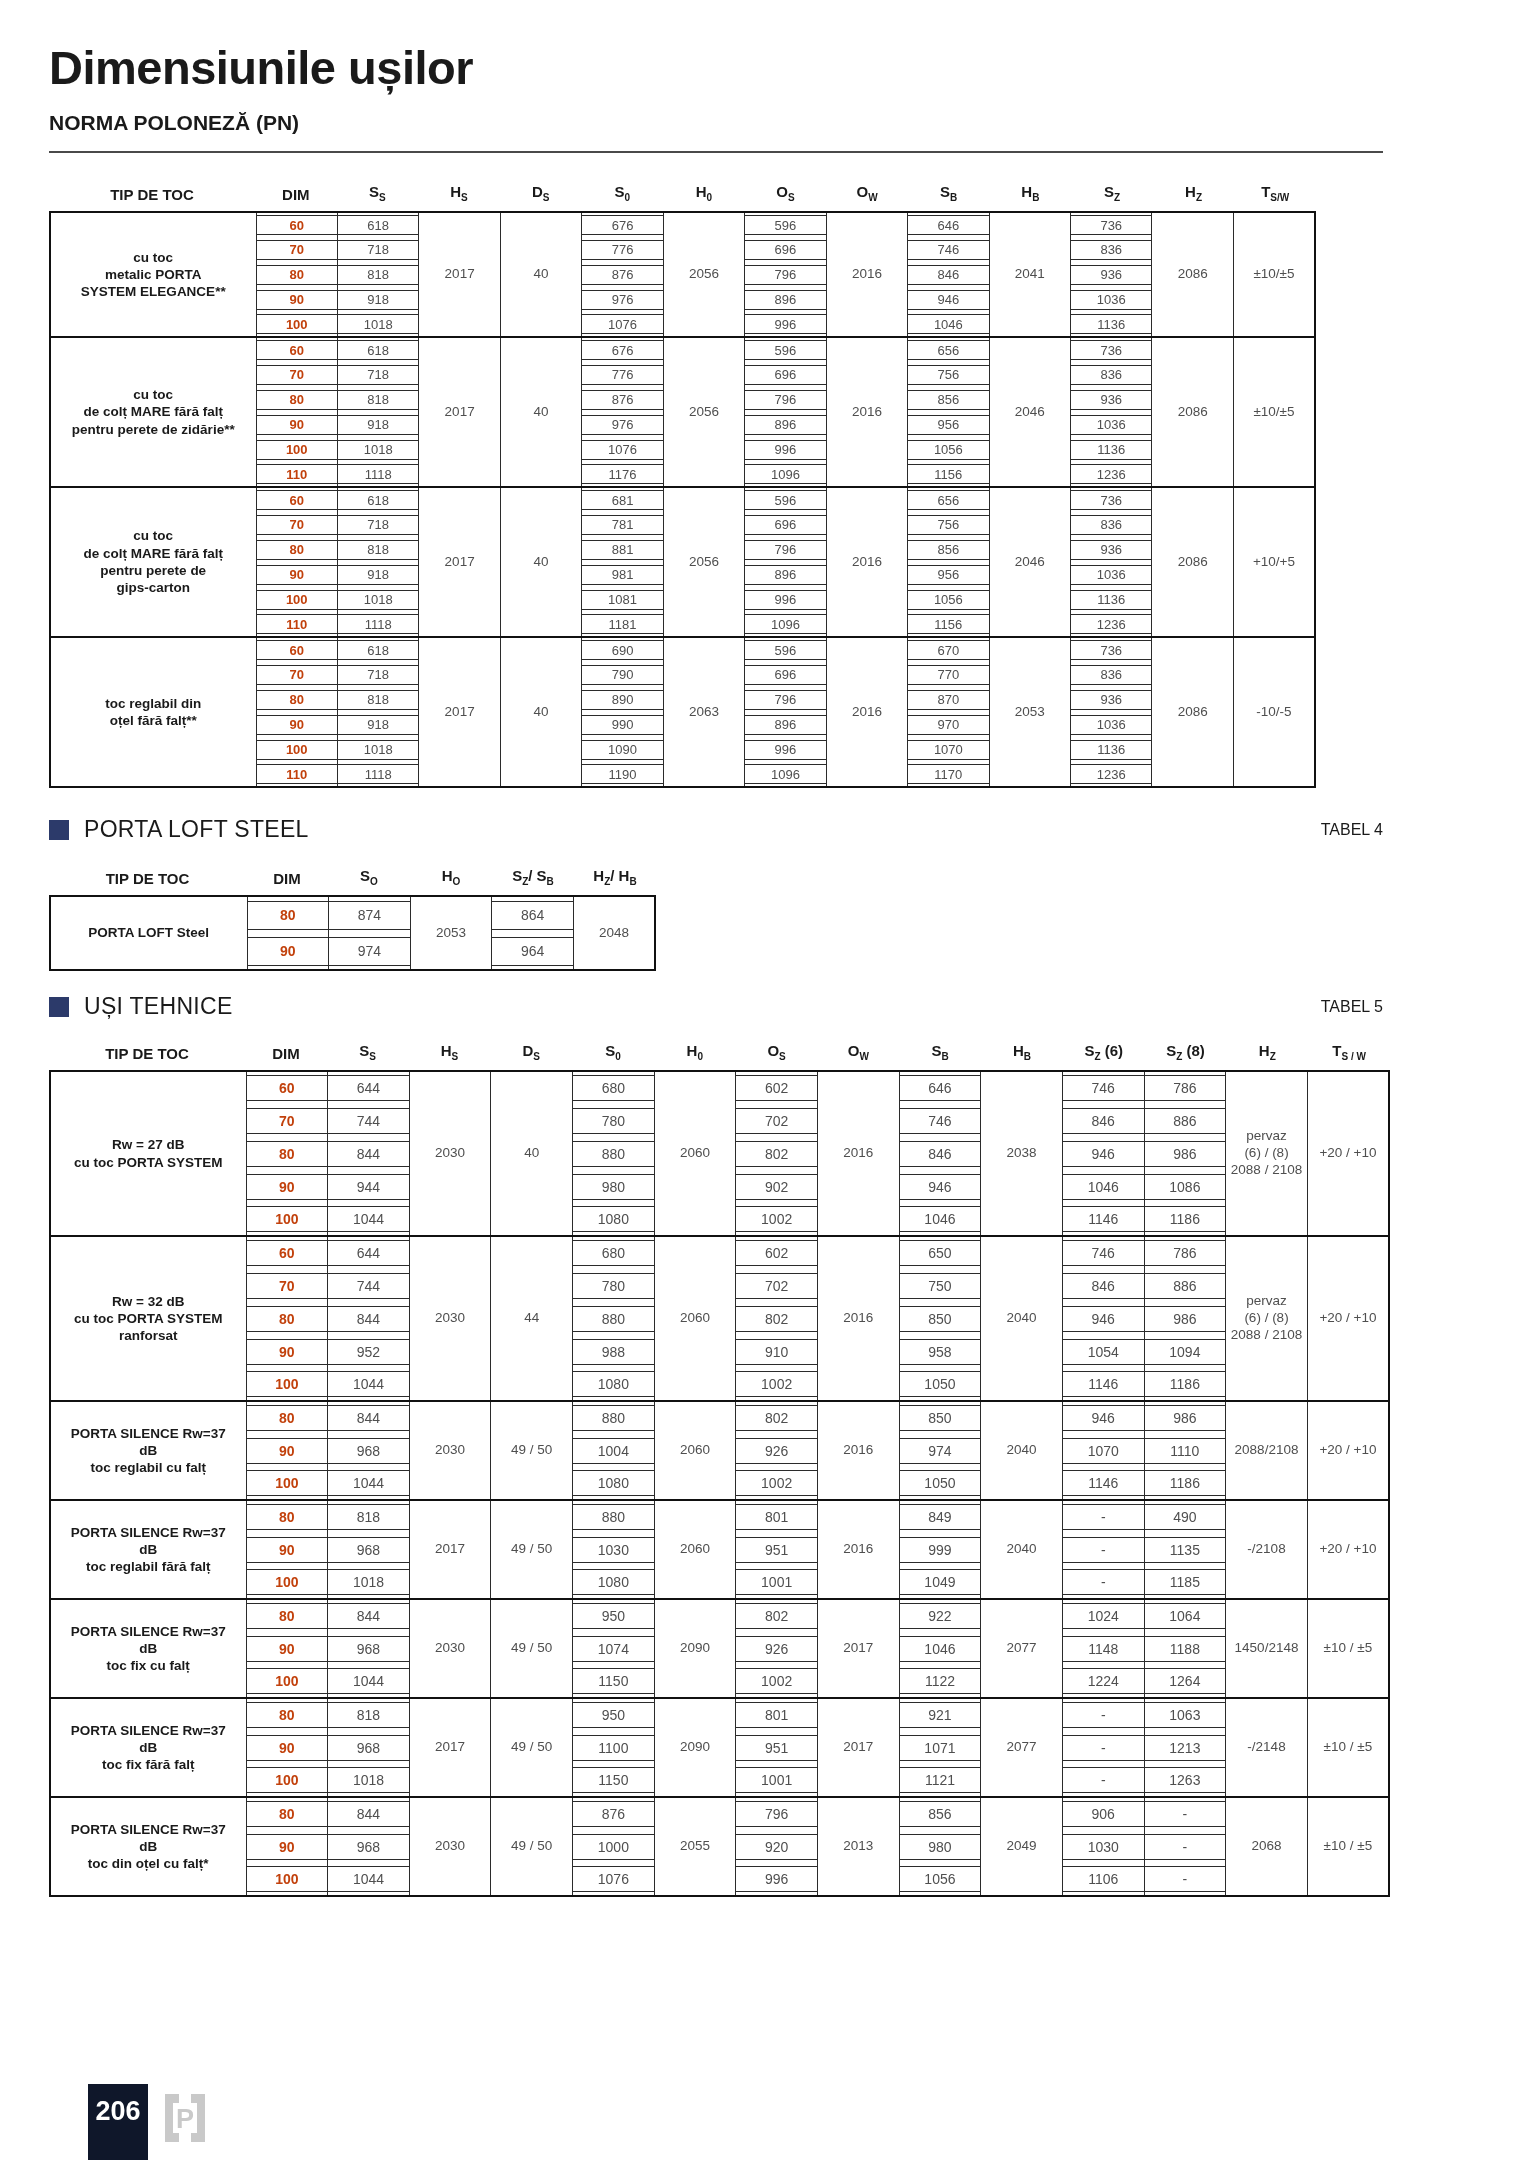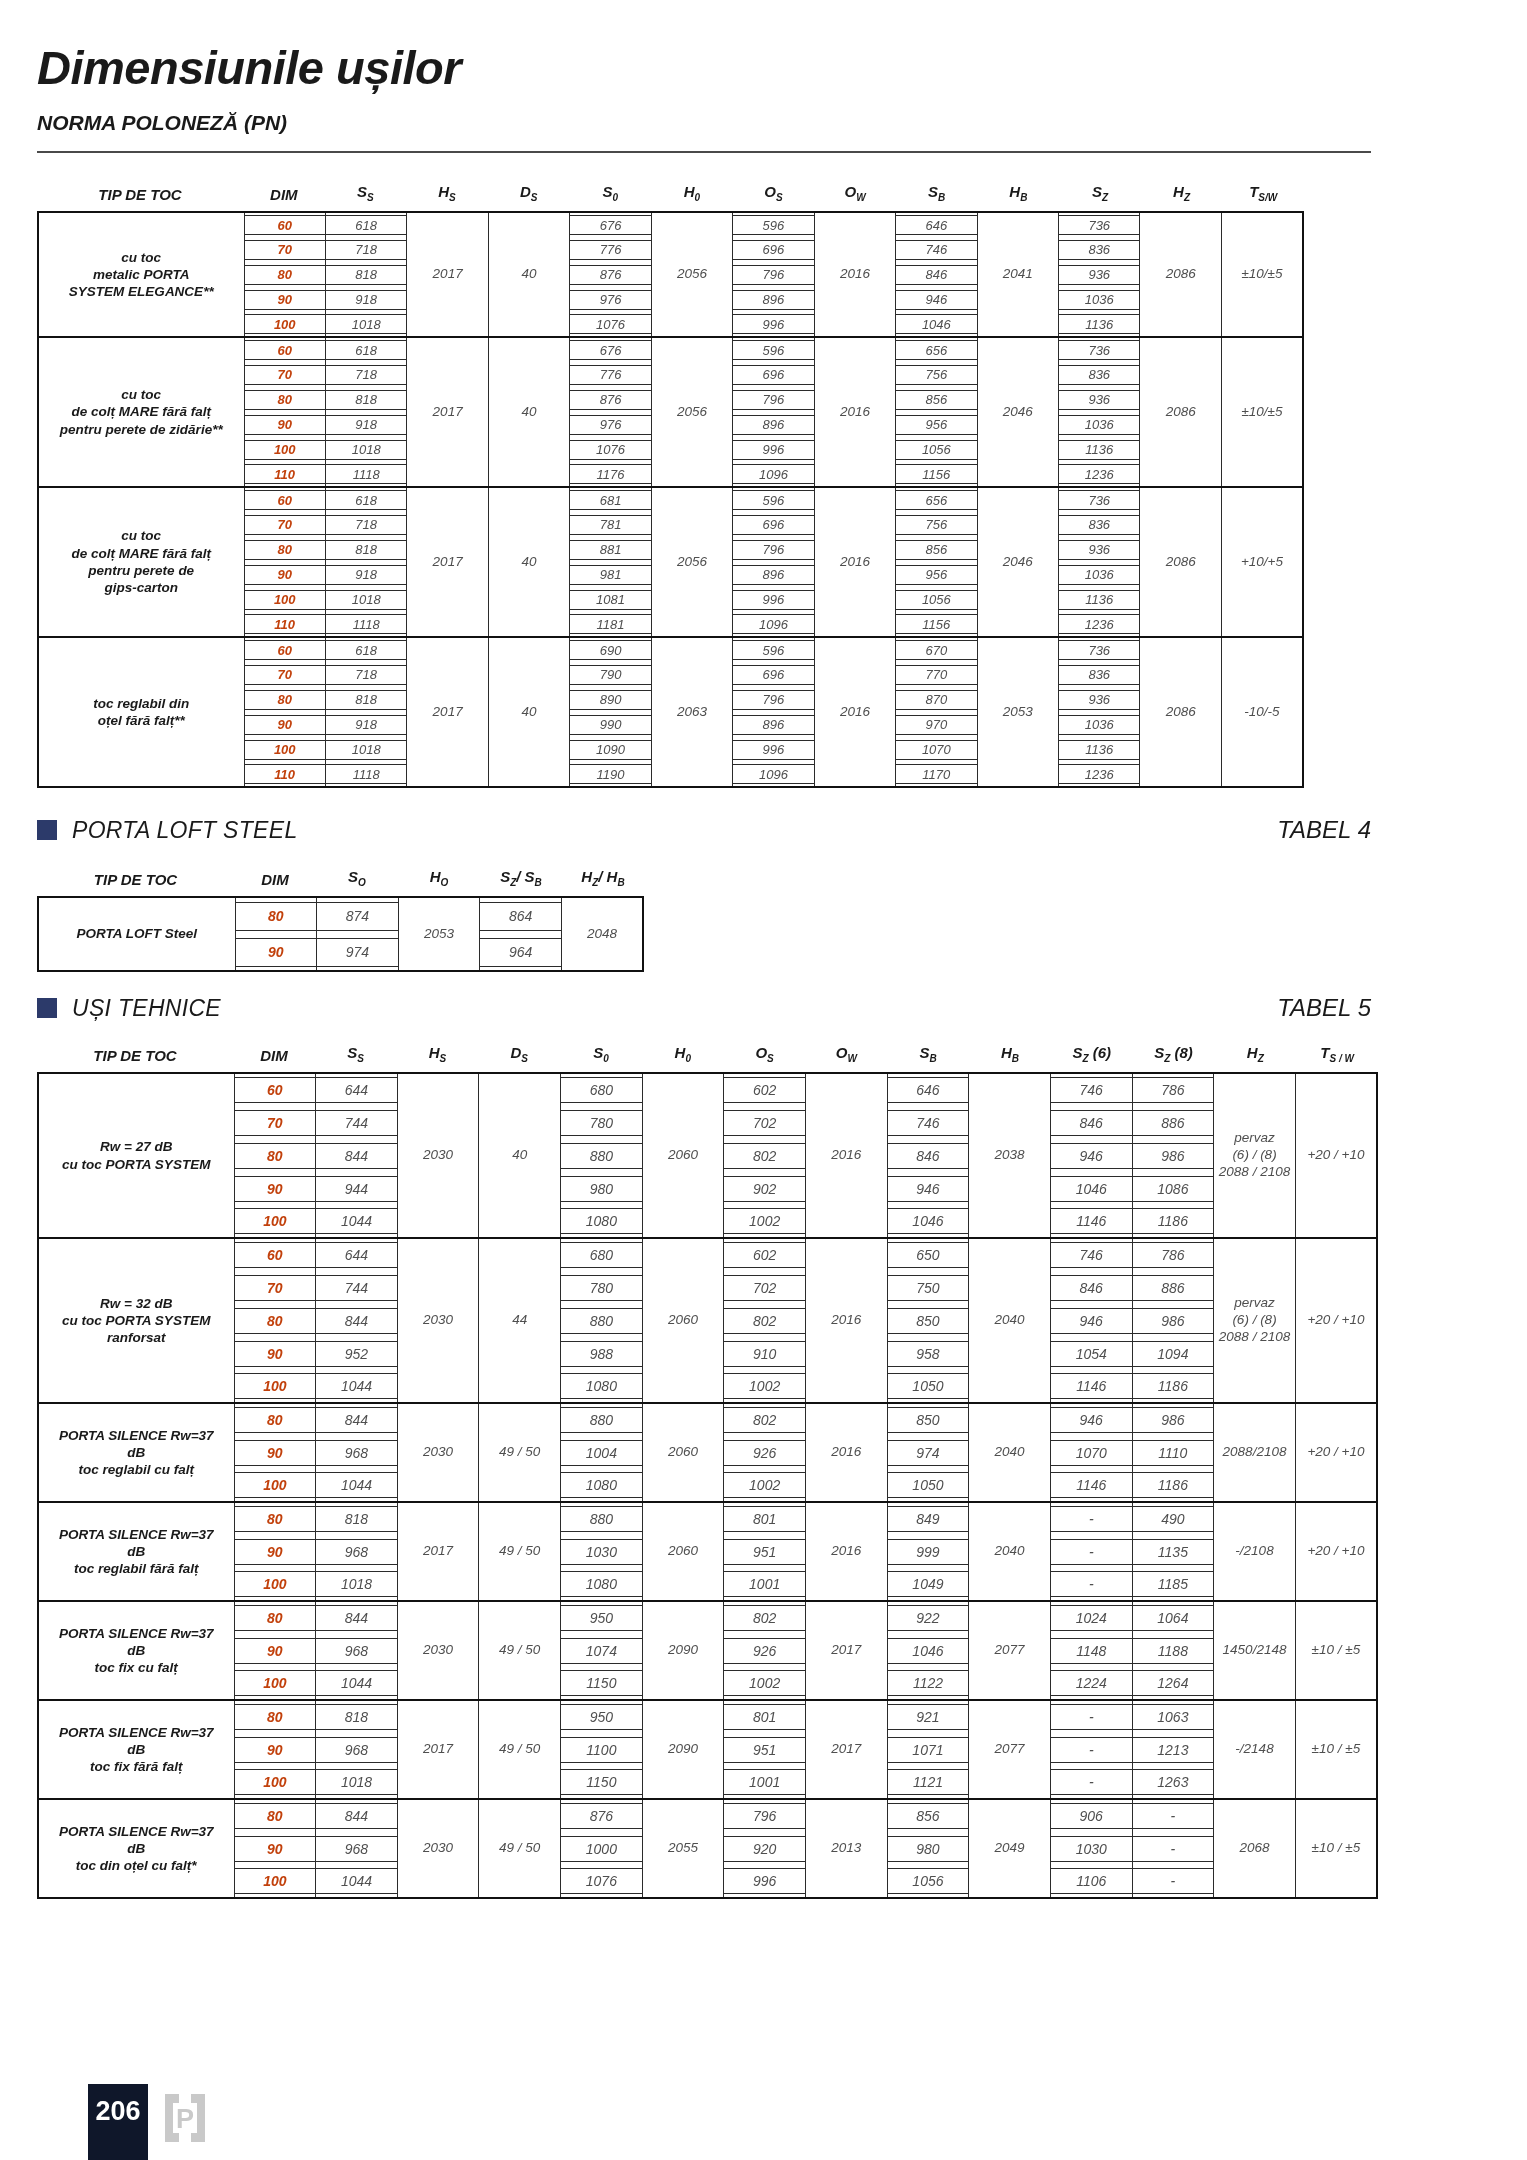--- a/index.html
+++ b/index.html
@@ -2,21 +2,21 @@
 <html><head>
 <meta charset="utf-8">
 <style>
   * { box-sizing: border-box; }
   body { margin: 0; background: #e8e8e8; }
   .page {
     width: 1527px; height: 2160px; position: relative; margin: 0 auto;
     background: #ffffff; overflow: hidden;
     font-family: "Liberation Sans", sans-serif; color: #1a1a1a;
   }
-  .content { padding: 0 37px; font-style: italic; }
+  .content { padding: 0 49px; }
 
   .title { font-size: 47px; font-weight: bold; margin: 0; padding-top: 40px; letter-spacing: -0.5px; }
   .subtitle { font-size: 21px; font-weight: bold; margin-top: 16px; }
   .divider { width: 1334px; height: 2px; background: #4a4a4a; margin-top: 16px; }
 
   .tbl-header { display: grid; font-weight: bold; font-size: 15px; text-align: center; align-items: end; padding: 30px 0 8px 0; }
   .tbl-header sub { font-size: 10px; }
   #pn-header   { width: 1267px; grid-template-columns: 206px repeat(13, 1fr); }
   #loft-header { width: 607px;  grid-template-columns: 197px repeat(5, 1fr); padding-top: 24px; }
   #teh-header  { width: 1341px; grid-template-columns: 196px repeat(14, 1fr); padding-top: 22px; }
@@ -37,21 +37,21 @@
 
   .box { display: flex; align-items: center; justify-content: center; border-style: solid; border-color: #2b2b2b; border-width: 1px 0; color: #4f4f4f; }
   #pn-table .box   { height: 20px; margin: 2px 0;  font-size: 13px; }
   #loft-table .box { height: 29px; margin: 3px 0;  font-size: 14px; }
   #teh-table .box  { height: 26px; margin: 3px 0;  font-size: 14px; }
   .box.dim { font-weight: bold; color: #c2410c; }
 
   .section-row { display: flex; align-items: center; width: 1334px; }
   .section-square { width: 20px; height: 20px; flex: 0 0 20px; }
   .section-title { font-size: 23px; margin-left: 15px; letter-spacing: 0.3px; }
-  .table-label { font-size: 24px; margin-left: auto; }
+  .table-label { font-size: 16px; margin-left: auto; }
 
   .page-num-box {
     position: absolute; left: 88px; top: 2084px; width: 60px; height: 76px;
     color: #fff; font-size: 27px; font-weight: bold;
     display: flex; justify-content: center; padding-top: 12px;
   }
   .p-logo { position: absolute; left: 165px; top: 2094px; }
 </style>
 </head>
 <body>

